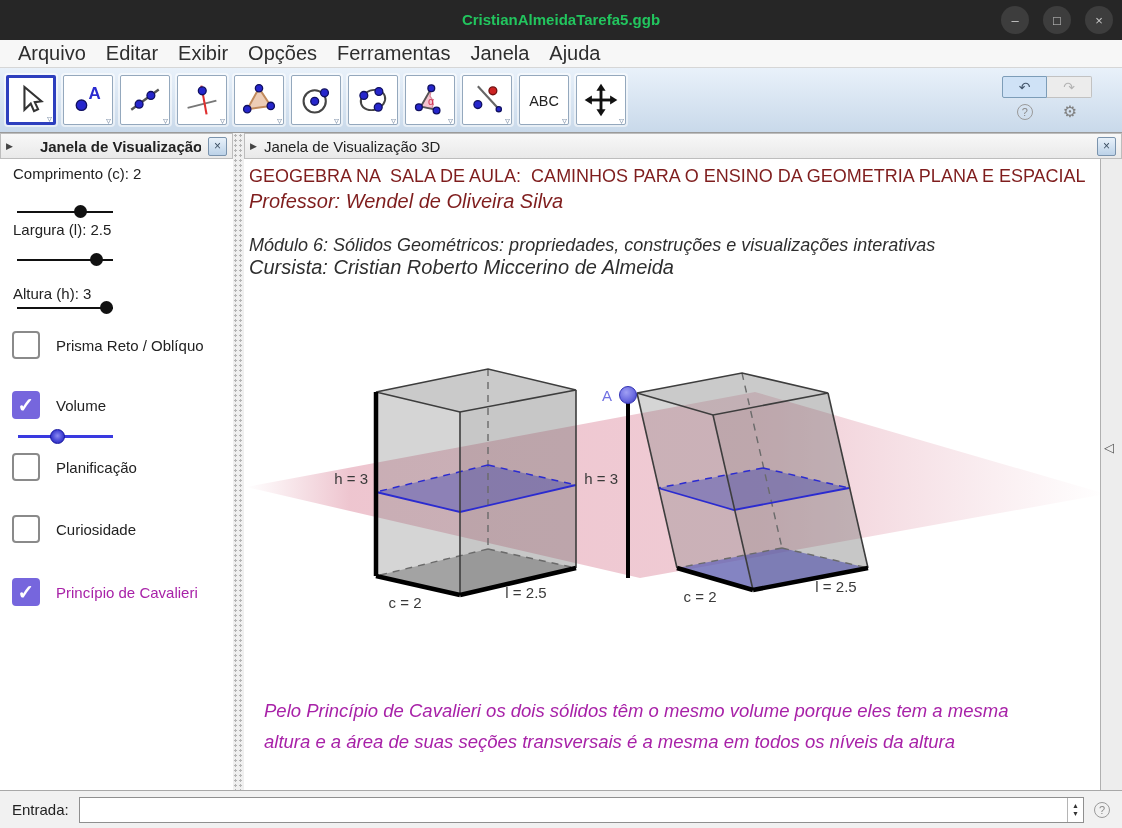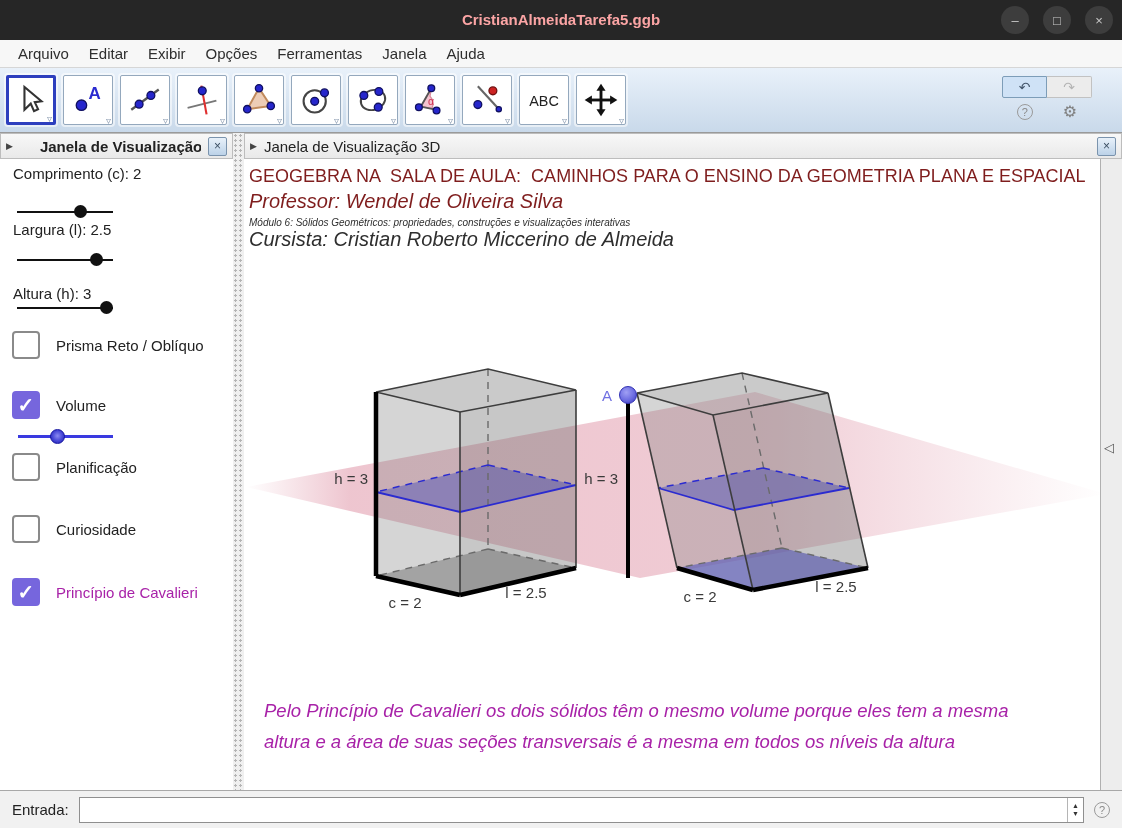--- a/index.html
+++ b/index.html
@@ -2,29 +2,29 @@
 <html><head>
 <meta charset="utf-8">
 <style>
   * { margin:0; padding:0; box-sizing:border-box; }
   html,body { font-family:"Liberation Sans", sans-serif; }
   .window { position:relative; width:1122px; height:828px; background:#d8d8d8; overflow:hidden; }
 
   
   .titlebar { position:relative; height:40px; background:#262626; }
   .titlebar .title { position:absolute; left:0; right:0; top:0; height:56px; line-height:40px;
-     text-align:center; color:#fca5a5; font-size:15px; font-weight:bold; }
+     text-align:center; color:#22c55e; font-size:15px; font-weight:bold; }
   .winbtns { position:absolute; right:9px; top:6px; display:flex; gap:14px; }
   .winbtn { width:28px; height:28px; border-radius:50%; background:#3d3d3d; color:#c9c9c9;
      font-size:13px; display:flex; align-items:center; justify-content:center; cursor:default; }
 
   
   .menubar { height:28px; background:#f7f7f7; border-bottom:1px solid #d6d6d6; display:flex;
      align-items:center; padding-left:8px; }
-  .menu-item { padding:4px 10px; font-size:15px; color:#2e2e2e; }
+  .menu-item { padding:4px 10px; font-size:20px; color:#2e2e2e; }
 
   
   .toolbar { position:relative; height:65px; background:linear-gradient(#e9f1fa,#c9d9ea);
      border-bottom:1px solid #9a9a9a; }
   .tools { position:absolute; left:6px; top:7px; display:flex; gap:7px; }
   .tool { position:relative; width:50px; height:50px; background:#fff; border:1px solid #94a8bd;
      border-radius:2px; box-shadow:0 0 0 2px rgba(255,255,255,.55); display:flex; align-items:center;
      justify-content:center; }
   .tool.sel { border:3px solid #2d3fbe; }
   .tool .dd { position:absolute; right:1px; bottom:-2px; font-size:10px; color:#8a9ab0; }
@@ -71,21 +71,21 @@
   .view3d { position:relative; flex:1; display:flex; flex-direction:column; }
   .v3d-body { flex:1; display:flex; min-height:0; }
   .canvas { position:relative; width:856px; background:#fff; overflow:hidden; }
   .canvas svg.scene { position:absolute; inset:0; }
   .gutter { position:relative; flex:1; background:#ededed; border-left:1px solid #b0b0b0; }
   .expander { position:absolute; top:281px; left:3px; font-size:13px; color:#555; }
 
   .heading { position:absolute; left:5px; top:7px; }
   .h-l1 { font-size:18px; font-weight:normal; color:#7f1d1d; white-space:pre; }
   .h-l2 { font-size:20px; font-style:italic; color:#7f1d1d; margin-top:3px; }
-  .h-l3 { font-size:10px; font-style:italic; color:#2e2e2e; margin-top:4px; }
+  .h-l3 { font-size:18px; font-style:italic; color:#2e2e2e; margin-top:22px; }
   .h-l4 { font-size:20px; font-style:italic; color:#2e2e2e; }
   .caption { position:absolute; left:20px; top:536px; font-size:18.5px; font-style:italic;
      color:#a822a8; line-height:31px; white-space:nowrap; }
 
   
   .inputbar { height:38px; background:#f1f1f1; border-top:1px solid #a8a8a8; display:flex;
      align-items:center; padding:0 12px; gap:10px; }
   .ib-label { font-size:15px; color:#222; }
   .ib-field { flex:1; height:26px; background:#fff; border:1px solid #8f8f8f; display:flex; }
   .ib-field input { flex:1; border:none; outline:none; font-size:15px; padding:0 6px;

